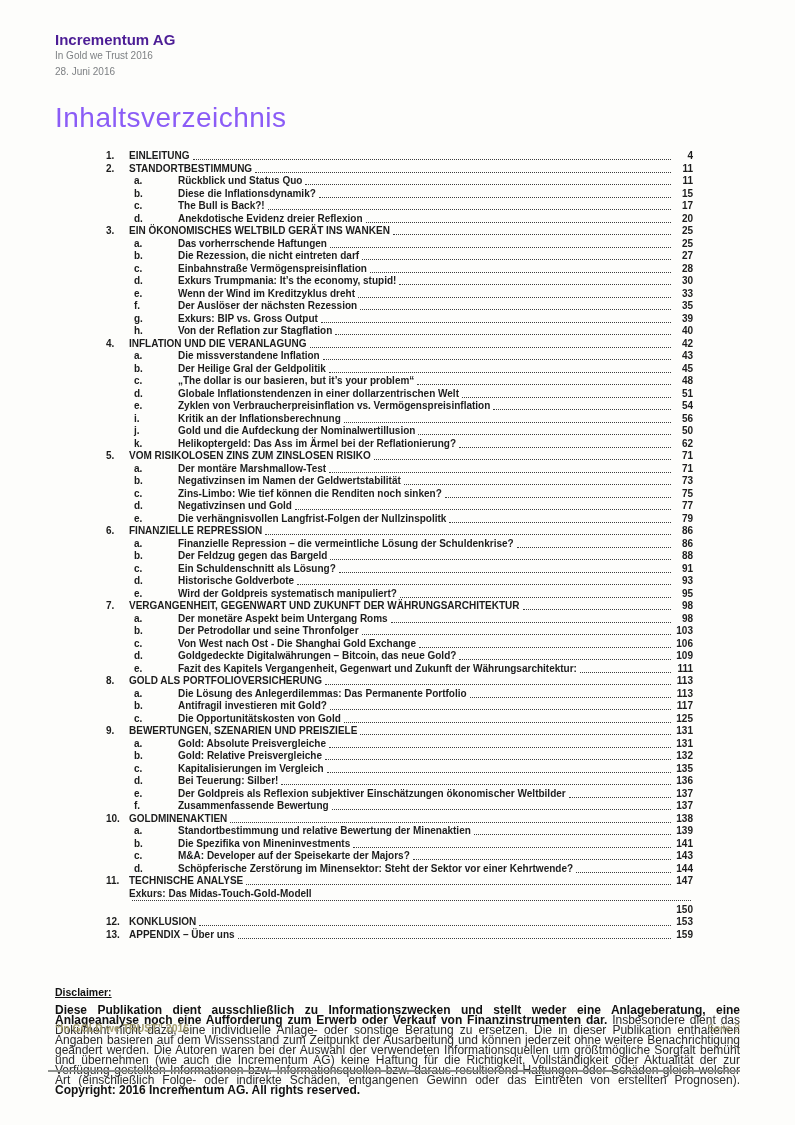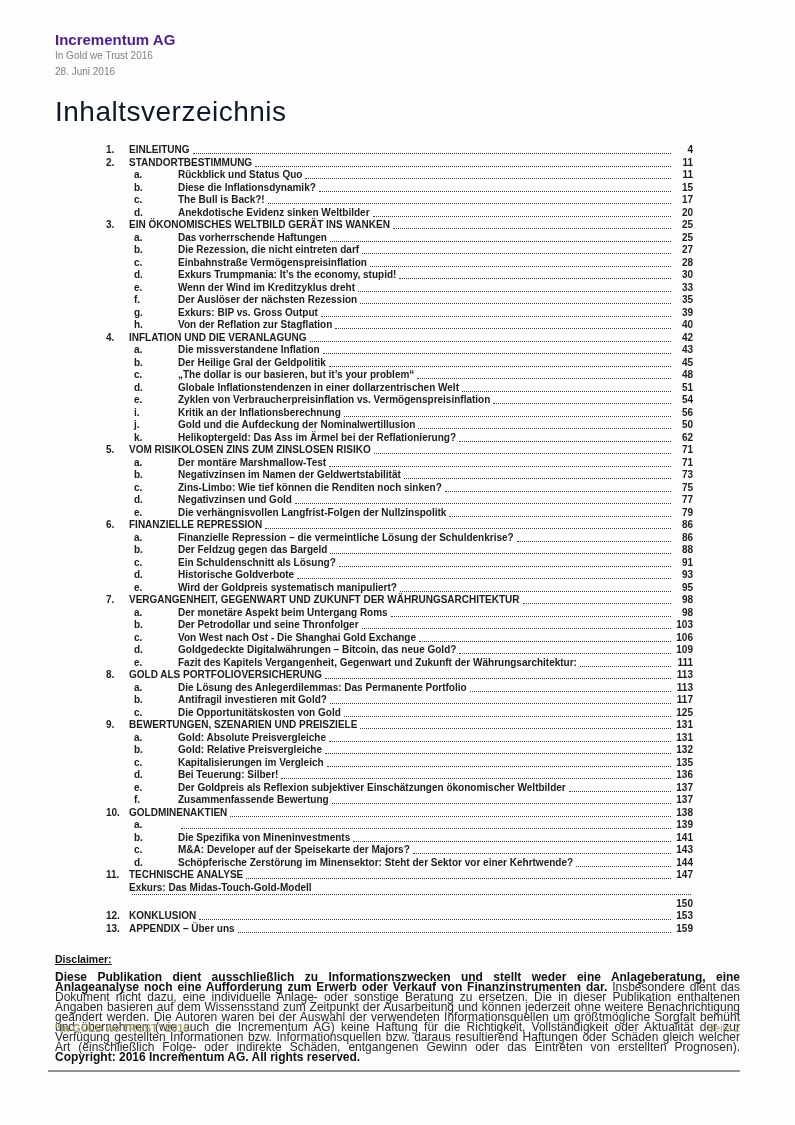--- a/index.html
+++ b/index.html
@@ -15,24 +15,24 @@
     overflow: hidden;
   }
 
   
   .doc-header { line-height: 16px; }
   .company-name { font-size: 15px; font-weight: bold; color: #4c1d95; }
   .report-name, .report-date { font-size: 10px; color: #7e8184; }
 
   
   .page-title {
-    margin-top: 16px;
+    margin-top: 22px;
     font-size: 28px;
     font-weight: normal;
-    color: #0f172a;
+    color: #8b5cf6;
     letter-spacing: 0.5px;
   }
 
   
   .toc {
     margin-top: 16px;
     margin-left: 51px;
     width: 587px;
     color: #1c1c1c;
   }
@@ -51,21 +51,21 @@
   .toc-title { flex: 0 0 auto; }
   .toc-leader {
     flex: 1 1 auto;
     border-bottom: 1.6px dotted #3c3c3c;
     margin: 0 2px 2.5px 3px;
     min-width: 10px;
   }
   .toc-page { flex: 0 0 auto; min-width: 20px; text-align: right; }
 
   
-  .disclaimer { margin-top: 18px; width: 685px; }
+  .disclaimer { margin-top: 45px; width: 685px; }
   .disclaimer-heading {
     font-size: 10.5px;
     font-weight: bold;
     text-decoration: underline;
     color: #111;
     margin-bottom: 7px;
   }
   .disclaimer-body {
     font-size: 12px;
     line-height: 10px;
@@ -133,21 +133,21 @@
         <span class="toc-page">15</span>
       </div>
       <div class="toc-row lvl-sub">
         <span class="toc-label">c.</span>
         <span class="toc-title">The Bull is Back?!</span>
         <span class="toc-leader"></span>
         <span class="toc-page">17</span>
       </div>
       <div class="toc-row lvl-sub">
         <span class="toc-label">d.</span>
-        <span class="toc-title">Anekdotische Evidenz sinken Weltbilder</span>
+        <span class="toc-title">Anekdotische Evidenz dreier Reflexion</span>
         <span class="toc-leader"></span>
         <span class="toc-page">20</span>
       </div>
       <div class="toc-row lvl-chapter">
         <span class="toc-label">3.</span>
         <span class="toc-title">EIN ÖKONOMISCHES WELTBILD GERÄT INS WANKEN</span>
         <span class="toc-leader"></span>
         <span class="toc-page">25</span>
       </div>
       <div class="toc-row lvl-sub">
@@ -427,20 +427,21 @@
         <span class="toc-page">137</span>
       </div>
       <div class="toc-row lvl-chapter">
         <span class="toc-label">10.</span>
         <span class="toc-title">GOLDMINENAKTIEN</span>
         <span class="toc-leader"></span>
         <span class="toc-page">138</span>
       </div>
       <div class="toc-row lvl-sub">
         <span class="toc-label">a.</span>
+        <span class="toc-title">Standortbestimmung und relative Bewertung der Minenaktien</span>
         <span class="toc-leader"></span>
         <span class="toc-page">139</span>
       </div>
       <div class="toc-row lvl-sub">
         <span class="toc-label">b.</span>
         <span class="toc-title">Die Spezifika von Mineninvestments</span>
         <span class="toc-leader"></span>
         <span class="toc-page">141</span>
       </div>
       <div class="toc-row lvl-sub">

